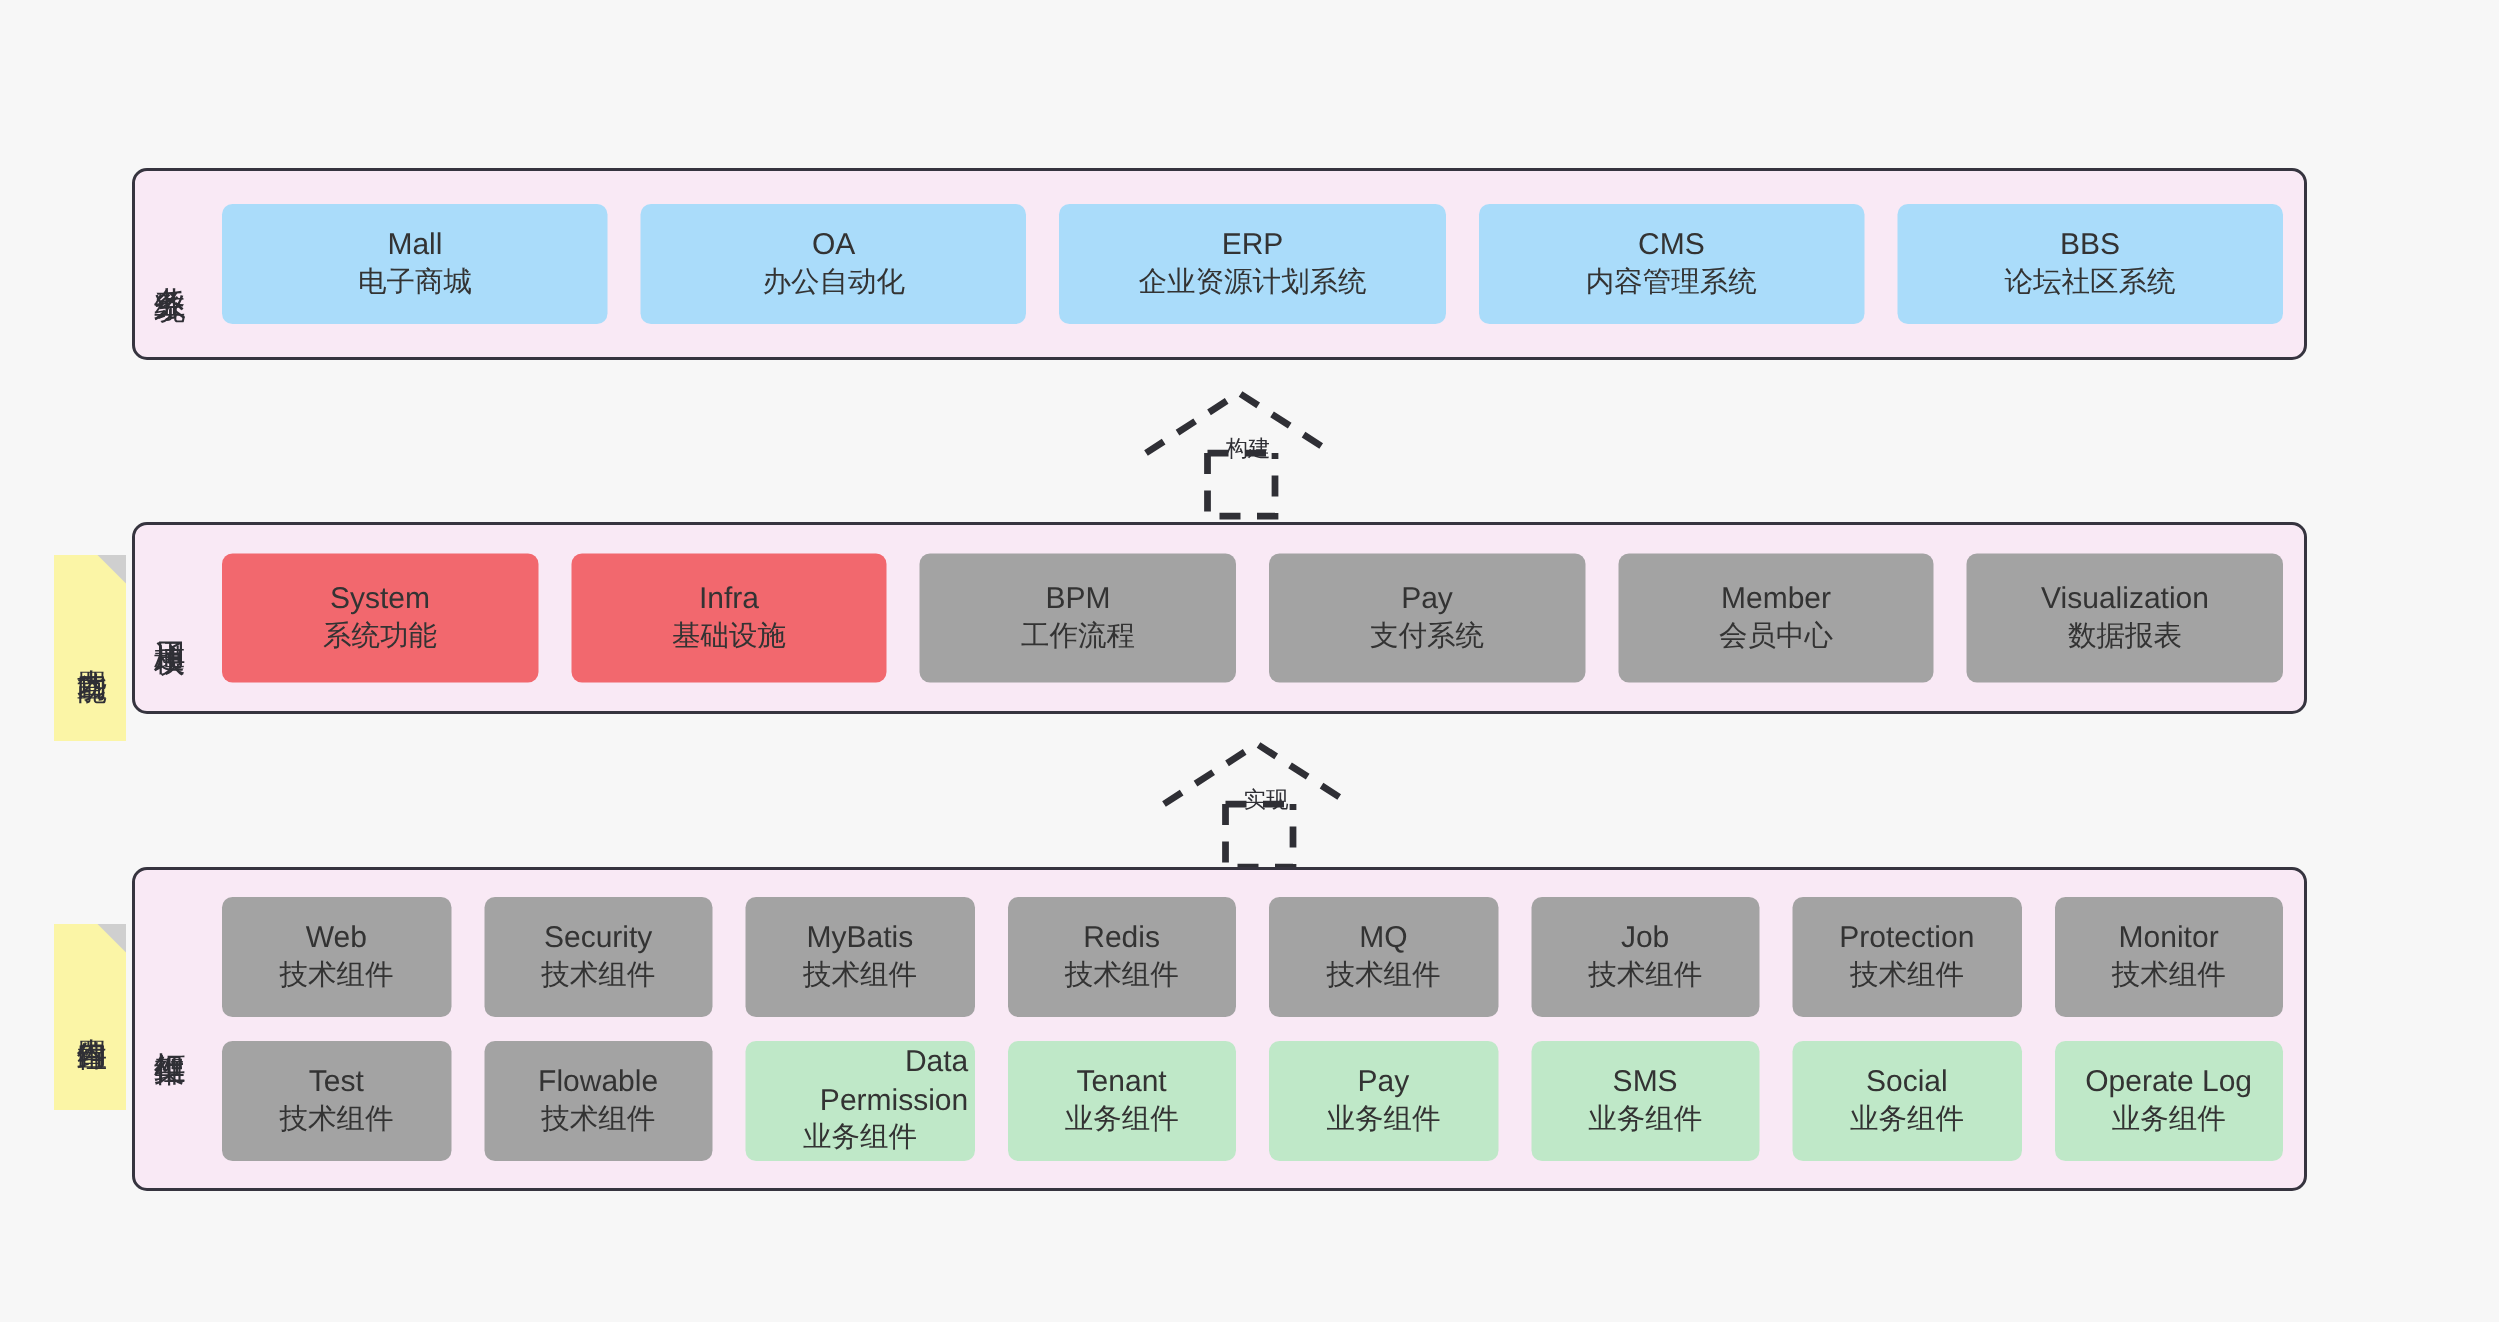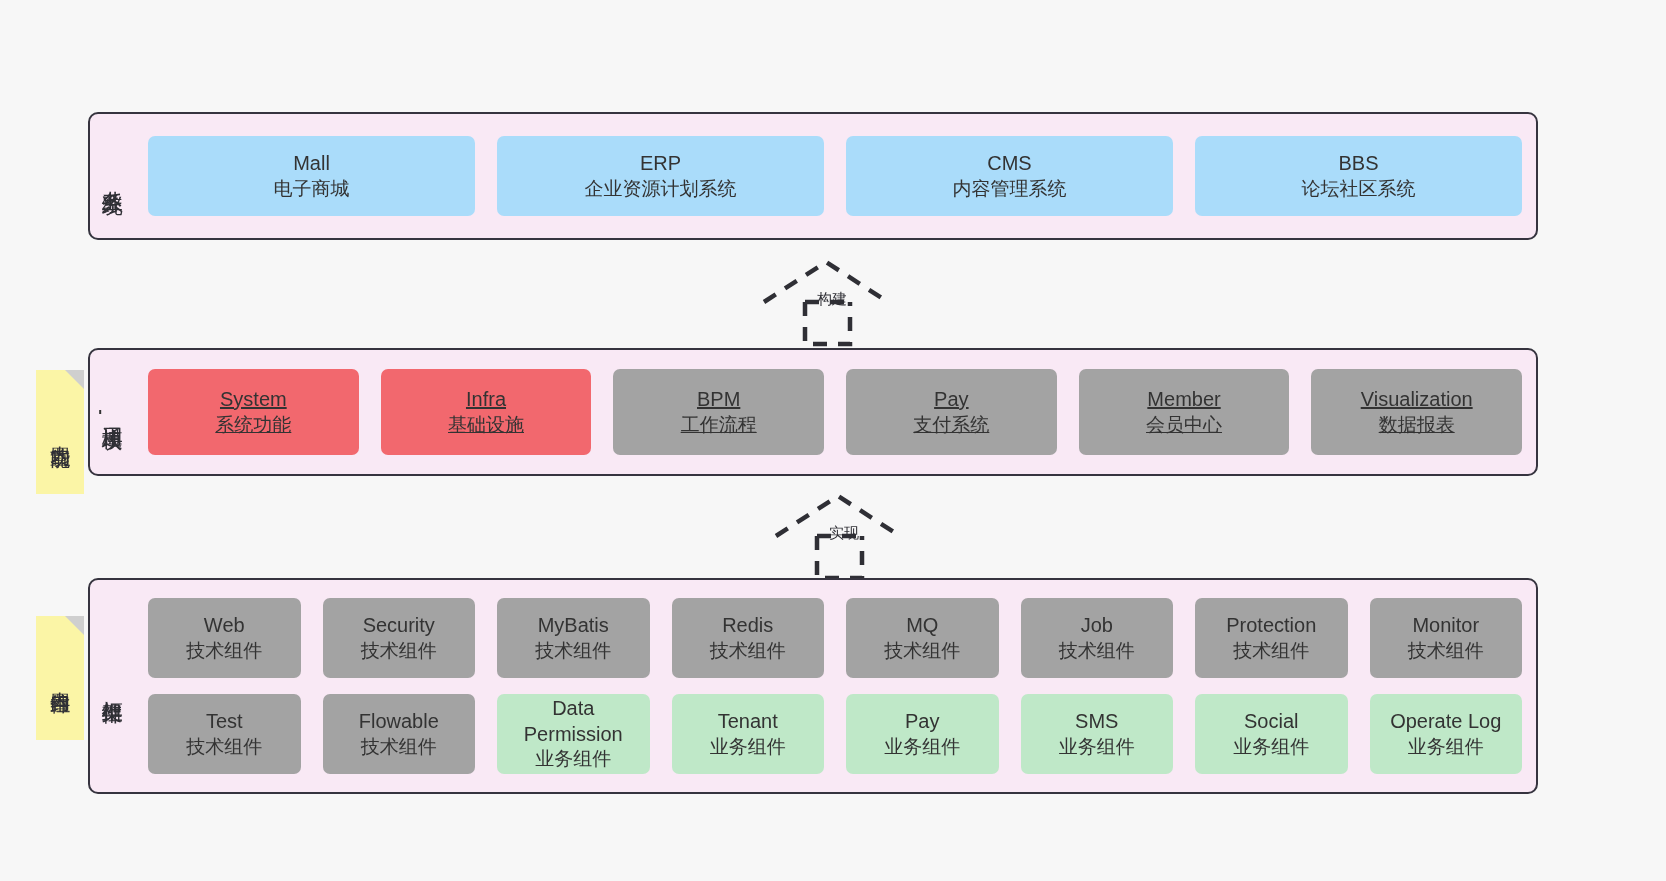--- a/index.html
+++ b/index.html
@@ -59,21 +59,21 @@
     border-radius: 7px;
     display: flex;
     flex-direction: column;
     align-items: center;
     justify-content: center;
     text-align: center;
     line-height: 1.28;
     padding: 6px 4px;
     overflow: hidden;
   }
-  .box .en { font-size: 20px; }
+  .box .en { font-size: 20px; text-align: right; }
   .box .cn { font-size: 19px; }
   .box.blue  { background: #aadcfa; }
   .box.red   { background: #f2686e; }
   .box.pink  { background: #a3a3a3; }
   .box.green { background: #a3a3a3; }
   .box.lgreen{ background: #bfe8c8; }
 
   #layer-business .row { height: 80px; }
   #layer-modules  .row { height: 86px; }
   #layer-framework .row { height: 80px; }
@@ -123,20 +123,24 @@
 <div class="layer" id="layer-business" style="left:88px; top:112px; width:1450px; height:128px;">
   <div class="layer-label">业务系统</div>
   <div class="layer-body">
     <div class="row">
 
       <div class="box blue">
         <span class="en">Mall</span>
         <span class="cn">电子商城</span>
       </div>
       <div class="box blue">
+        <span class="en">OA</span>
+        <span class="cn">办公自动化</span>
+      </div>
+      <div class="box blue">
         <span class="en">ERP</span>
         <span class="cn">企业资源计划系统</span>
       </div>
       <div class="box blue">
         <span class="en">CMS</span>
         <span class="cn">内容管理系统</span>
       </div>
       <div class="box blue">
         <span class="en">BBS</span>
         <span class="cn">论坛社区系统</span>
@@ -153,21 +157,21 @@
     <path d="M45 44 L90 44" fill="none" stroke="#2f2f35" stroke-width="4.5" stroke-dasharray="14 11" stroke-linecap="butt"></path>
   </svg>
   <span class="alabel" style="top:32px; left:72px;">构建</span>
 </div>
 
 <div class="note" id="note-builtin-function" style="left:36px; top:370px; width:48px; height:124px;">
   <span class="fold"></span>
   <span>内置功能</span>
 </div>
 
-<div class="layer" id="layer-modules" style="left:88px; top:348px; width:1450px; height:128px;text-decoration:underline;">
+<div class="layer" id="layer-modules" style="left:88px; top:348px; width:1450px; height:128px;">
   <div class="layer-label">通用模块</div>
   <div class="layer-body">
     <div class="row">
 
       <div class="box red">
         <span class="en">System</span>
         <span class="cn">系统功能</span>
       </div>
       <div class="box red">
         <span class="en">Infra</span>

